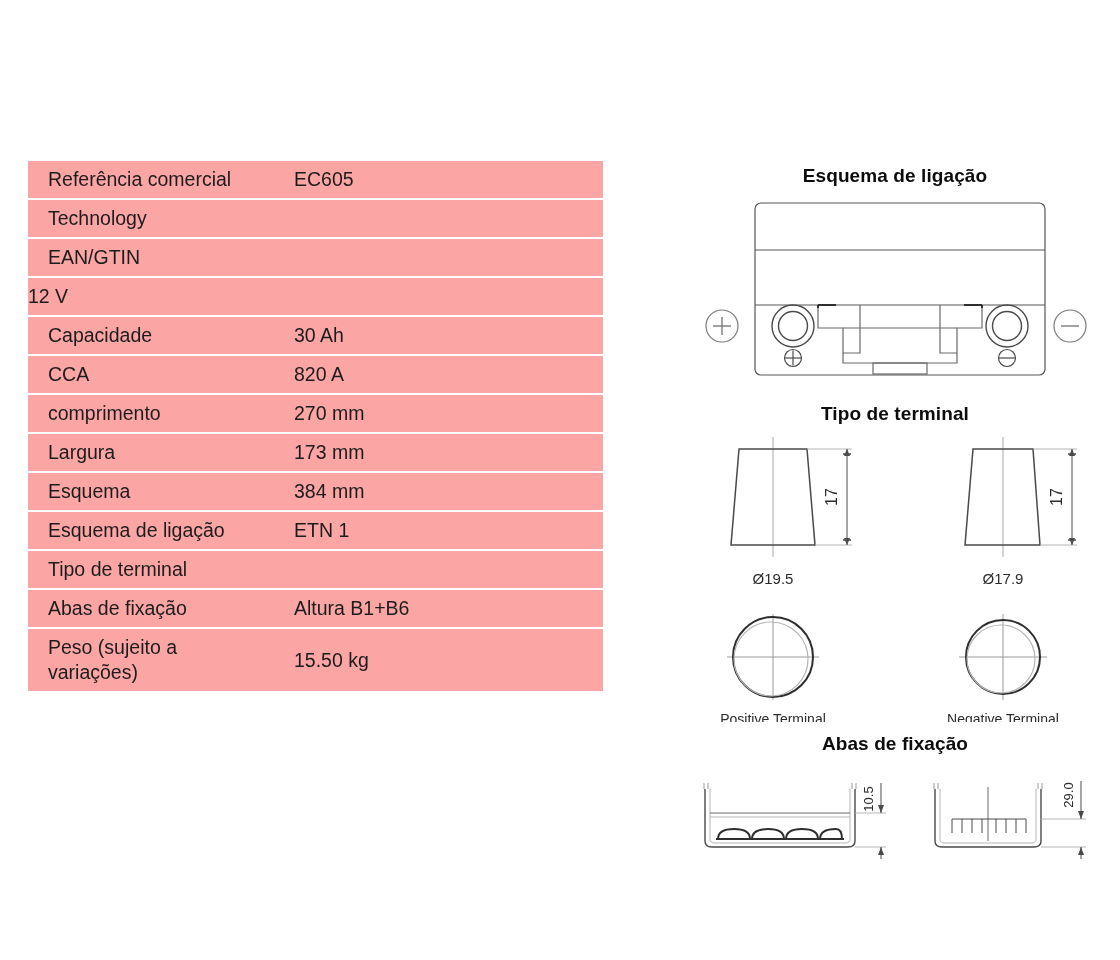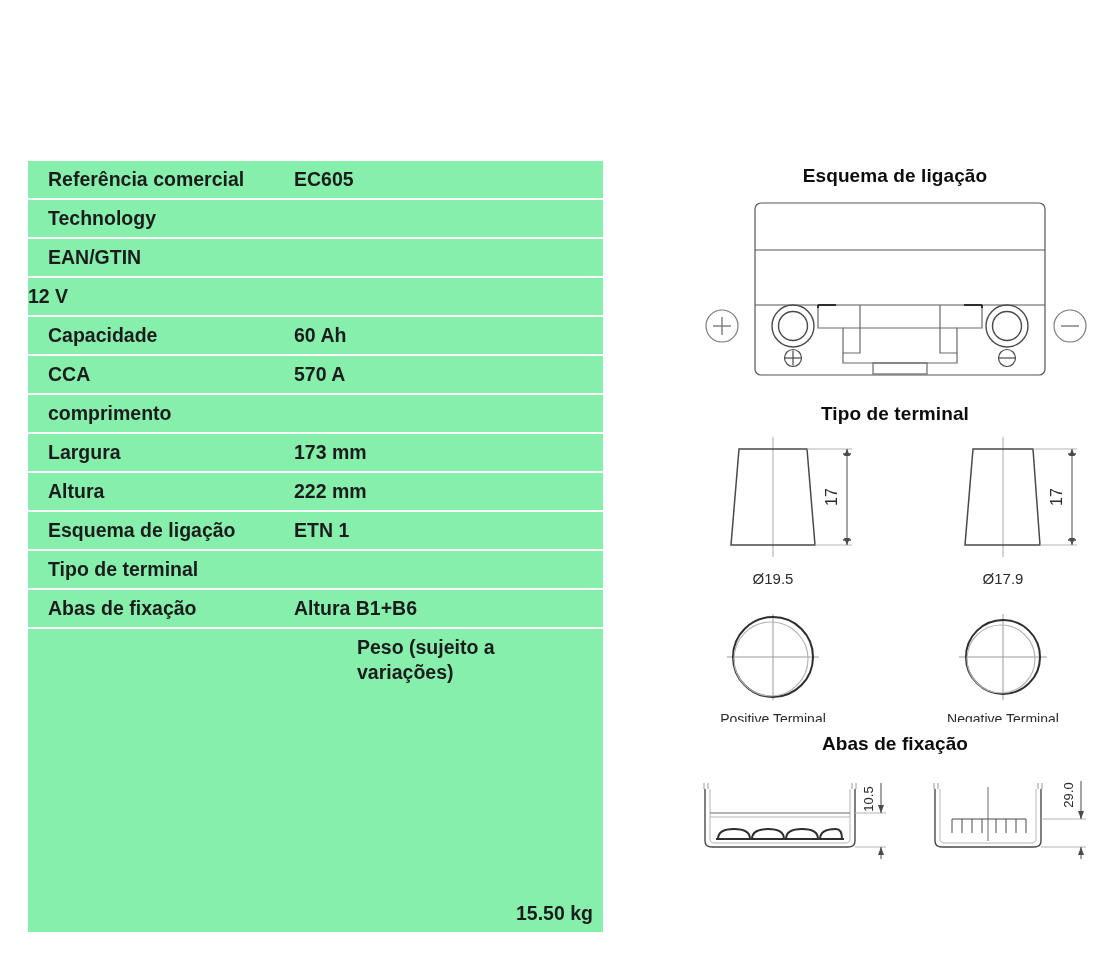--- a/index.html
+++ b/index.html
@@ -20,29 +20,27 @@
   
   .spec-table {
     position: absolute;
     left: 28px;
     top: 161px;
     width: 575px;
     border-collapse: collapse;
   }
   .spec-row {
     display: flex;
-    align-items: flex-end;
-    background: #86efac;
+    align-items: center;
+    background: #fca5a5;
     border-bottom: 2px solid #ffffff;
     min-height: 35px;
-    font-weight: bold;
   }
   .spec-row:last-child {
     border-bottom: none;
-    flex-direction: column;
   }
   .spec-label {
     width: 266px;
     flex: 0 0 266px;
     padding: 6px 0 6px 20px;
     font-size: 19.5px;
     line-height: 25px;
     color: #1c1c1c;
     box-sizing: border-box;
     white-space: pre-line;
@@ -96,36 +94,37 @@
       <div class="spec-label">Technology</div>
     </div>
     <div class="spec-row">
       <div class="spec-label">EAN/GTIN</div>
     </div>
     <div class="spec-row">
       <div class="spec-value">12 V</div>
     </div>
     <div class="spec-row">
       <div class="spec-label">Capacidade</div>
-      <div class="spec-value">60 Ah</div>
+      <div class="spec-value">30 Ah</div>
     </div>
     <div class="spec-row">
       <div class="spec-label">CCA</div>
-      <div class="spec-value">570 A</div>
+      <div class="spec-value">820 A</div>
     </div>
     <div class="spec-row">
       <div class="spec-label">comprimento</div>
+      <div class="spec-value">270 mm</div>
     </div>
     <div class="spec-row">
       <div class="spec-label">Largura</div>
       <div class="spec-value">173 mm</div>
     </div>
     <div class="spec-row">
-      <div class="spec-label">Altura</div>
-      <div class="spec-value">222 mm</div>
+      <div class="spec-label">Esquema</div>
+      <div class="spec-value">384 mm</div>
     </div>
     <div class="spec-row">
       <div class="spec-label">Esquema de ligação</div>
       <div class="spec-value">ETN 1</div>
     </div>
     <div class="spec-row">
       <div class="spec-label">Tipo de terminal</div>
     </div>
     <div class="spec-row">
       <div class="spec-label">Abas de fixação</div>

